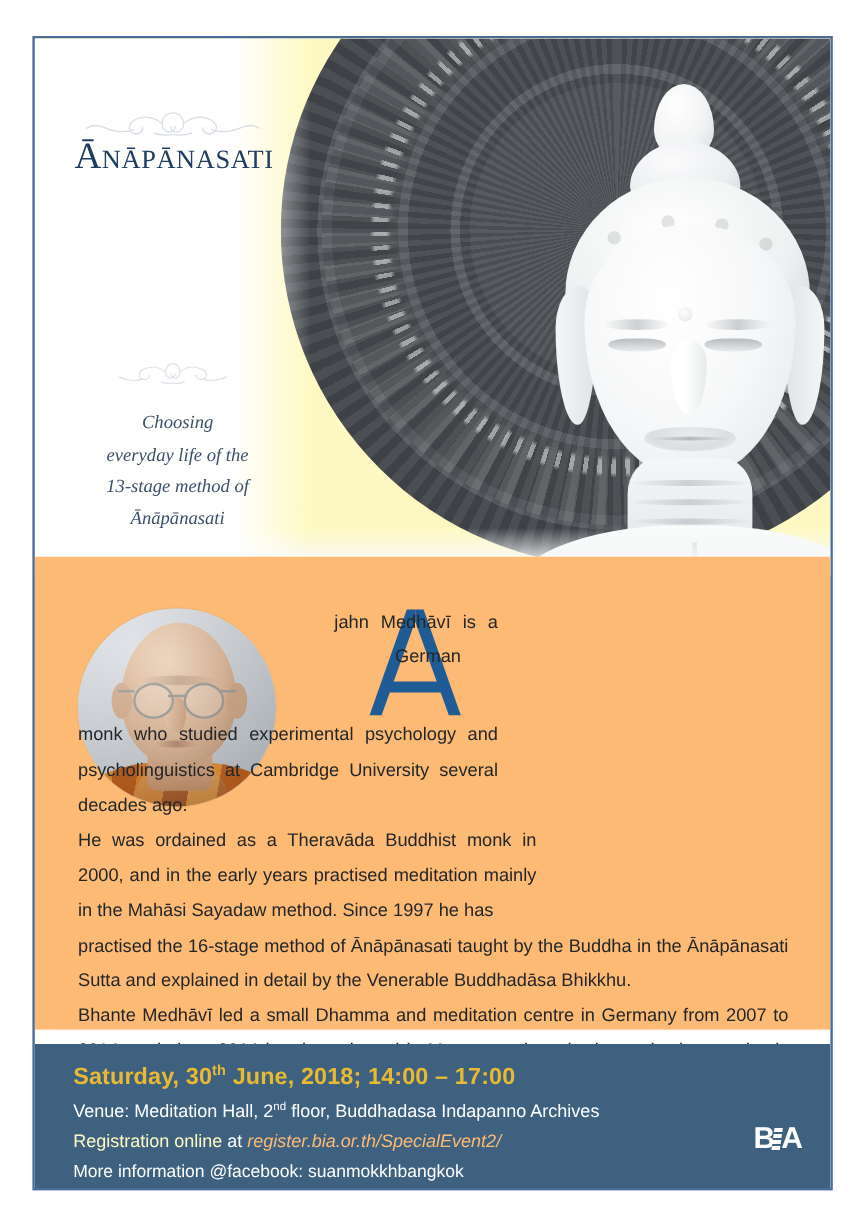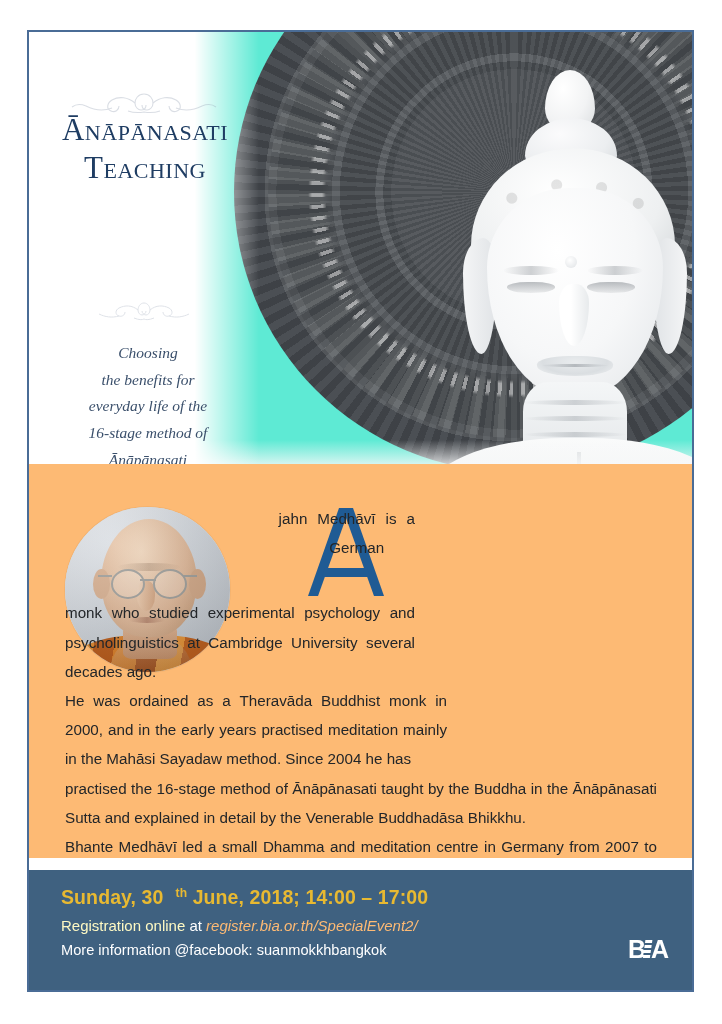--- a/index.html
+++ b/index.html
@@ -15,21 +15,21 @@
     width:667px;height:962px;
     box-sizing:border-box;
     border:2px solid #4a6c96;
     background:#ffffff;
     overflow:hidden;
   }
 
   
   #hero{
     position:absolute;left:0;top:0;width:100%;height:448px;
-    background:#5eead4;
+    background:#fef9c3;
     overflow:hidden;
   }
 
   
   #halo{
     position:absolute;
     left:205px;top:-120px;
     width:560px;height:560px;
     border-radius:50%;
     background:
@@ -285,21 +285,21 @@
     background:#3f6180;
     color:#ffffff;
   }
   #footer-inner{position:absolute;left:32px;top:14px;right:20px;}
   #f-date{
     color:#e8b931;
     font-size:19.5px;font-weight:bold;letter-spacing:.1px;
     line-height:1.42;
     white-space:nowrap;
   }
-  #f-date sup{font-size:.62em;vertical-align:super;margin-left:12px;}
+  #f-date sup{font-size:.62em;vertical-align:super;}
   #f-venue{
     color:#ffffff;font-size:15px;line-height:1.55;margin-top:3px;white-space:nowrap;
   }
   #f-venue sup{font-size:.64em;vertical-align:super;}
   #f-reg{font-size:15px;line-height:1.55;margin-top:2px;white-space:nowrap;}
   #f-reg .gold{color:#fef9c3;}
   #f-reg .url{font-style:italic;color:#fdba74;}
   #f-more{color:#ffffff;font-size:14.6px;line-height:1.55;margin-top:2px;white-space:nowrap;}
   #bia-logo{
     position:absolute;right:24px;bottom:26px;
@@ -360,42 +360,40 @@
           <path d="M118 18c8 3 18 2 26-2"></path>
           <path d="M28 16c-5-2-10-2-14 1"></path>
           <path d="M144 16c5-2 10-2 14 1"></path>
           <path d="M70 21c6 2 10 2 16 1 6 1 10 1 16-1"></path>
         </g>
       </svg>
     </div>
 
     <div id="titleblock">
       <div id="title-main">Ānāpānasati</div>
-      <div id="title-sub">Teaching</div>
     </div>
 
     <div class="flourish" id="flourish-bottom">
       <svg width="132" height="22" viewBox="0 0 132 22">
         <g fill="none" stroke="#8d99ad" stroke-width="1">
           <path d="M66 3c-4 0-6 4-6 7 0 3 2 5 4 5 2 0 4-2 4-4"></path>
           <path d="M66 3c4 0 6 4 6 7 0 3-2 5-4 5-2 0-4-2-4-4"></path>
           <path d="M60 10c-6-5-13-5-19-2-4 2-4 7 0 8 3 1 6-1 6-4"></path>
           <path d="M72 10c6-5 13-5 19-2 4 2 4 7 0 8-3 1-6-1-6-4"></path>
           <path d="M41 16c-7 2-14 1-20-2"></path>
           <path d="M91 16c7 2 14 1 20-2"></path>
           <path d="M56 18c5 2 8 2 10 1 2 1 5 1 10-1"></path>
         </g>
       </svg>
     </div>
 
     <div id="blurb">
       <div>Choosing</div>
-      <div>the benefits for</div>
       <div>everyday life of the</div>
-      <div>16-stage method of</div>
+      <div>13-stage method of</div>
       <div>Ānāpānasati</div>
     </div>
   </div>
 
   <div id="body-sec">
 
     <div id="portrait">
       <div id="pt-bg"></div>
       <div id="pt-robe"></div>
       <div id="pt-robe-fold"></div>
@@ -418,33 +416,36 @@
       <span id="dropcap">
         <svg width="78" height="92" viewBox="0 0 78 92">
           <g fill="#1f5b94">
             <polygon points="39,2 46,2 77,90 67,90 39,12"></polygon>
             <polygon points="39,2 32,2 1,90 11,90 39,12"></polygon>
             <polygon points="18,62 60,62 63,71 15,71"></polygon>
           </g>
         </svg>
       </span>
       <p id="bio-p1">jahn Medhāvī is a German monk who studied experimental psychology and psycholinguistics at Cambridge University several decades ago.</p>
-      <p id="bio-p2">He was ordained as a Theravāda Buddhist monk in 2000, and in the early years practised meditation mainly in the Mahāsi Sayadaw method. Since 2004 he has</p>
+      <p id="bio-p2">He was ordained as a Theravāda Buddhist monk in 2000, and in the early years practised meditation mainly in the Mahāsi Sayadaw method. Since 1997 he has</p>
       <p id="bio-p2b">practised the 16-stage method of Ānāpānasati taught by the Buddha in the Ānāpānasati Sutta and explained in detail by the Venerable Buddhadāsa Bhikkhu.</p>
       <p id="bio-p3">Bhante Medhāvī led a small Dhamma and meditation centre in Germany from 2007 to 2014, and since 2014 has been based in Myanmar where he is conducting academic research on the Majjhima Nikāya.</p>
     </div>
   </div>
 
   <div id="footer">
     <div id="footer-inner">
 
       <div id="f-date">
-        <span>Sunday, 30</span><sup>th</sup><span> June, 2018; 14:00 – 17:00</span>
+        <span>Saturday, 30</span><sup>th</sup><span> June, 2018; 14:00 – 17:00</span>
       </div>
 
+      <div id="f-venue">
+        <span>Venue: Meditation Hall, 2</span><sup>nd</sup><span> floor, Buddhadasa Indapanno Archives</span>
+      </div>
 
       <div id="f-reg">
         <span class="gold">Registration online</span>
         <span>at</span>
         <span class="url">register.bia.or.th/SpecialEvent2/</span>
       </div>
 
       <div id="f-more">More information @facebook: suanmokkhbangkok</div>
     </div>
 

